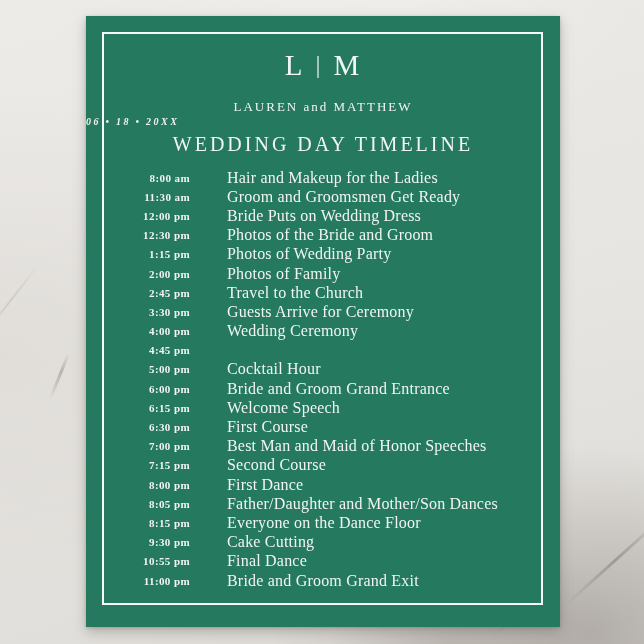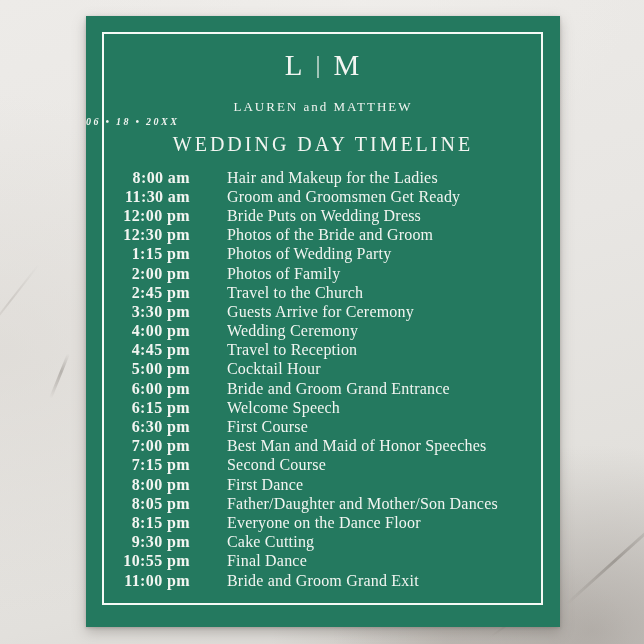--- a/index.html
+++ b/index.html
@@ -74,21 +74,21 @@
     text-align:center;font-size:20px;letter-spacing:3px;font-weight:normal;
   }
   .schedule{
     position:absolute;top:152px;left:0;right:4px;
   }
   .row{
     display:grid;grid-template-columns:104px 1fr;column-gap:37px;
     height:19.2px;align-items:center;
   }
   .time{
-    text-align:right;font-weight:bold;font-size:16px;letter-spacing:0.4px;
+    text-align:right;font-weight:bold;font-size:11px;letter-spacing:0.4px;
     white-space:nowrap;
     padding-left:28px;
   }
   .event{
     text-align:left;font-size:16px;letter-spacing:0.2px;
     white-space:nowrap;
   }
 </style>
 </head>
 <body>
@@ -153,21 +153,20 @@
     <span class="event">Guests Arrive for Ceremony</span>
   </div>
 
   <div class="row">
     <span class="time">4:00 pm</span>
     <span class="event">Wedding Ceremony</span>
   </div>
 
   <div class="row">
     <span class="time">4:45 pm</span>
-    <span class="event">Travel to Reception</span>
   </div>
 
   <div class="row">
     <span class="time">5:00 pm</span>
     <span class="event">Cocktail Hour</span>
   </div>
 
   <div class="row">
     <span class="time">6:00 pm</span>
     <span class="event">Bride and Groom Grand Entrance</span>

